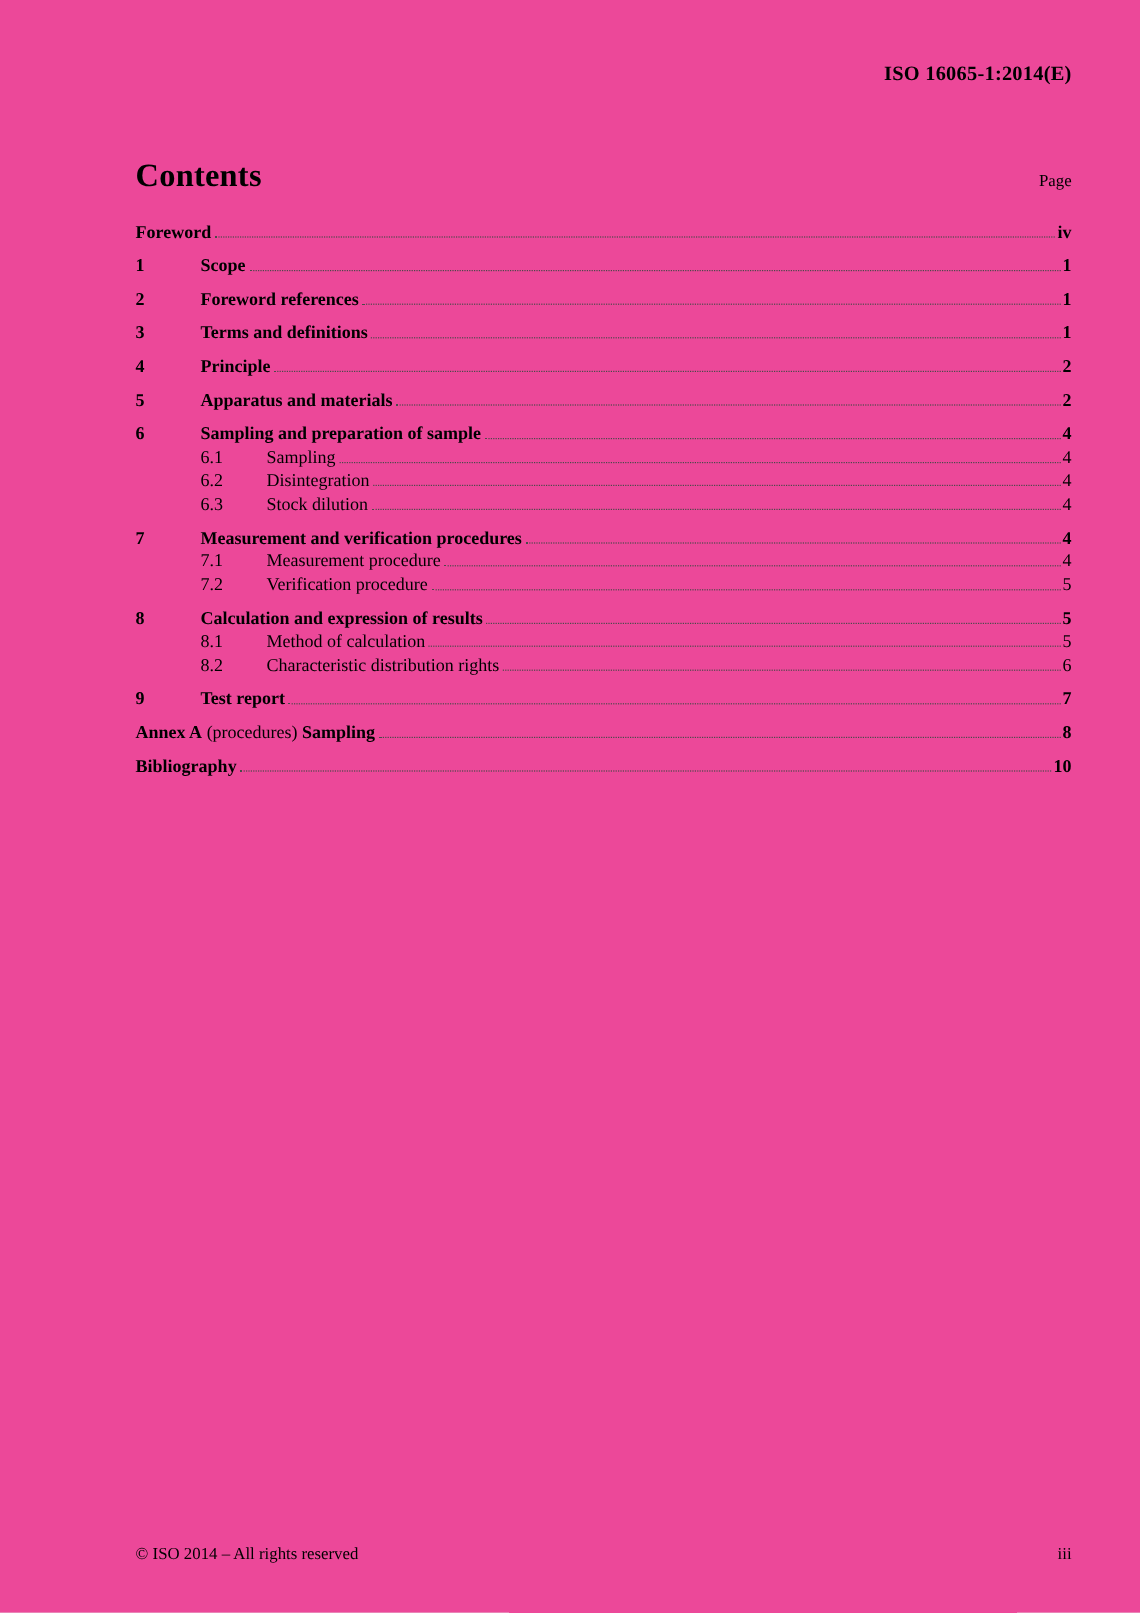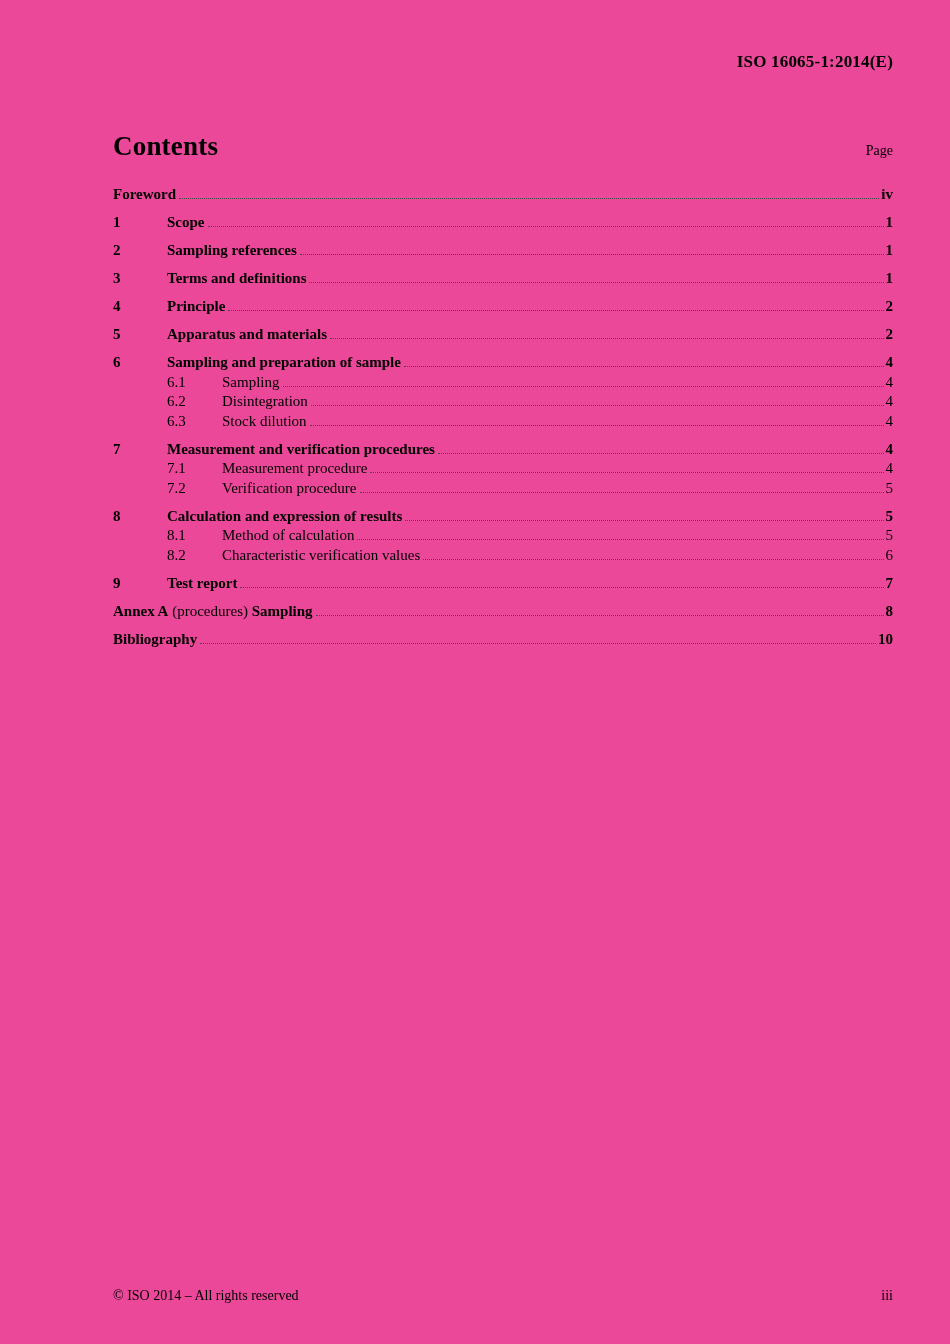--- a/index.html
+++ b/index.html
@@ -119,21 +119,21 @@
           <span class="pg b">iv</span>
         </div>
         <div class="toc-row clause">
           <span class="num">1</span>
           <span class="label"><span style="font-weight: 700;">Scope</span></span>
           <span class="leader"></span>
           <span class="pg b">1</span>
         </div>
         <div class="toc-row clause">
           <span class="num">2</span>
-          <span class="label"><span style="font-weight: 700;">Sampling references</span></span>
+          <span class="label"><span style="font-weight: 700;">Foreword references</span></span>
           <span class="leader"></span>
           <span class="pg b">1</span>
         </div>
         <div class="toc-row clause">
           <span class="num">3</span>
           <span class="label"><span style="font-weight: 700;">Terms and definitions</span></span>
           <span class="leader"></span>
           <span class="pg b">1</span>
         </div>
         <div class="toc-row clause">
@@ -197,21 +197,21 @@
           <span class="pg b">5</span>
         </div>
         <div class="toc-row sub">
           <span class="num">8.1</span>
           <span class="label"><span style="font-weight: 400;">Method of calculation</span></span>
           <span class="leader"></span>
           <span class="pg">5</span>
         </div>
         <div class="toc-row sub">
           <span class="num">8.2</span>
-          <span class="label"><span style="font-weight: 400;">Characteristic verification values</span></span>
+          <span class="label"><span style="font-weight: 400;">Characteristic distribution rights</span></span>
           <span class="leader"></span>
           <span class="pg">6</span>
         </div>
         <div class="toc-row clause">
           <span class="num">9</span>
           <span class="label"><span style="font-weight: 700;">Test report</span></span>
           <span class="leader"></span>
           <span class="pg b">7</span>
         </div>
         <div class="toc-row front">

